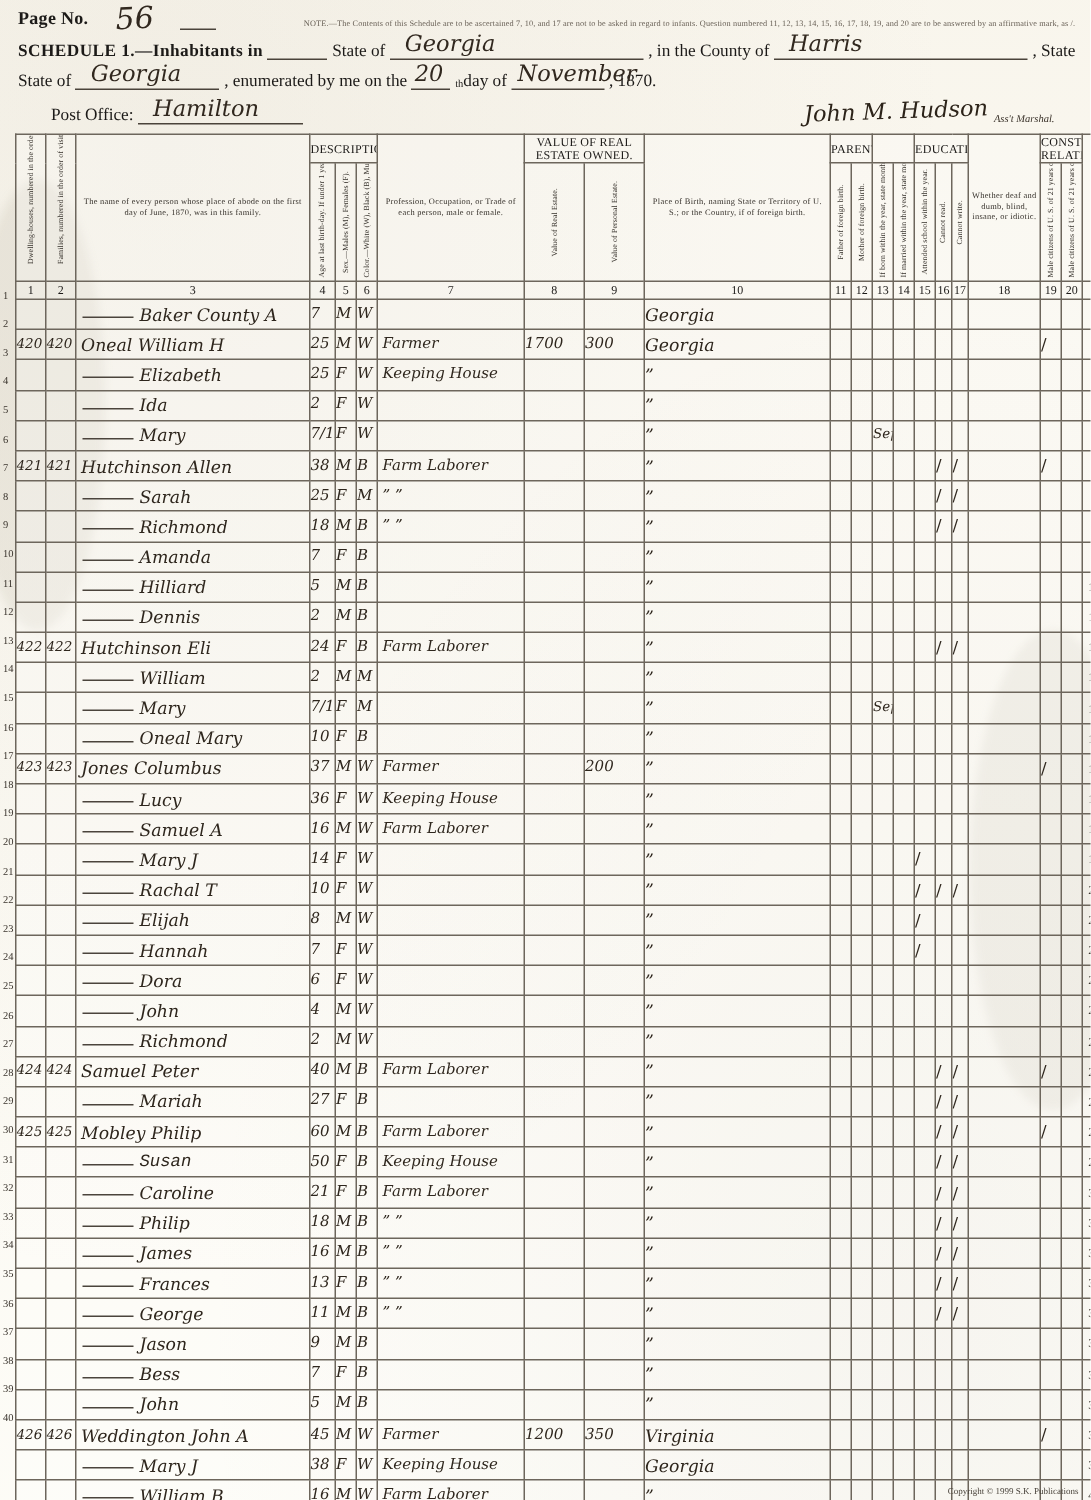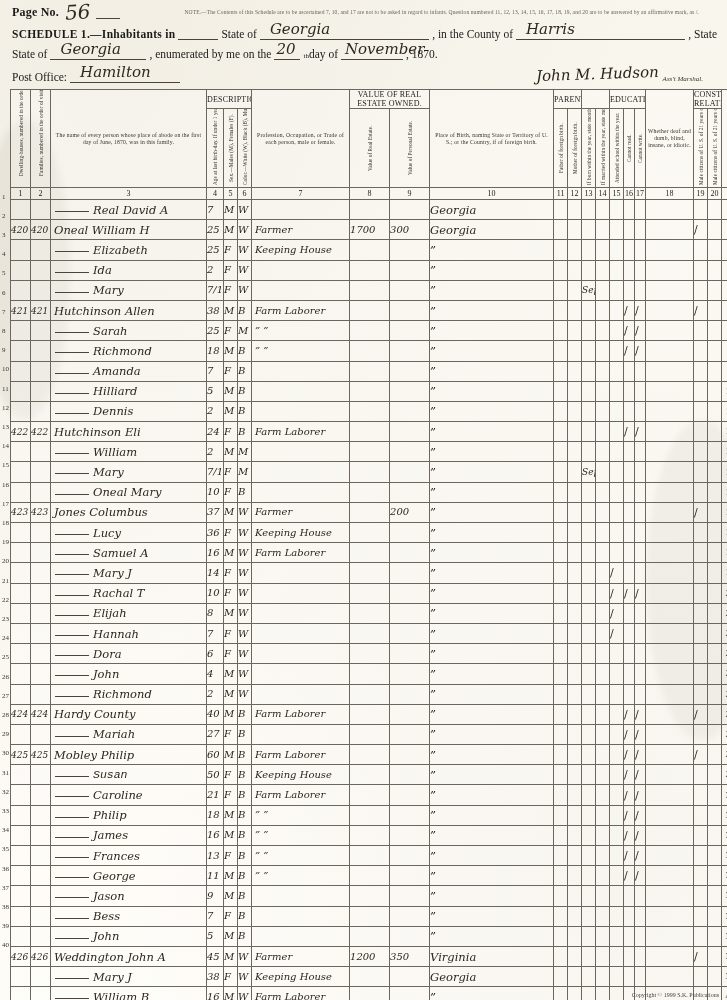--- a/index.html
+++ b/index.html
@@ -41,22 +41,22 @@
   }
 
   
   .top-block {
     position: relative;
     z-index: 2;
     padding: 4px 10px 0 12px;
   }
   .page-line {
     display: flex;
-    align-items: center;
-    gap: 6px;
+    align-items: flex-end;
+    gap: 18px;
     font-size: 12px;
   }
   .page-label {
     font-weight: bold;
     font-size: 12px;
     letter-spacing: .2px;
   }
   .page-num {
     font-size: 20px;
     line-height: 16px;
@@ -114,20 +114,21 @@
   .w95 { width: 96px; }
   .sup {
     font-size: 7px;
     vertical-align: super;
   }
   .post-line {
     margin-top: 5px;
     font-size: 11.5px;
     display: flex;
     align-items: flex-end;
+    margin-left: 22px;
   }
   .sig-wrap {
     flex: 1;
     display: flex;
     justify-content: flex-end;
     align-items: flex-end;
     padding-right: 14px;
   }
   .sig {
     font-family: "DejaVu Serif", serif;
@@ -437,21 +438,21 @@
         <td>18</td>
         <td>19</td>
         <td>20</td>
         <td></td>
       </tr>
     </thead>
     <tbody id="tbody" class="rows">
         <tr>
           <td><span class="cell-hand c xs"></span></td>
           <td><span class="cell-hand c xs"></span></td>
-          <td class="name-cell"><span class="ditto-rule"></span><span class="cell-hand" style="padding-left: 42px;">Real David A</span></td>
+          <td class="name-cell"><span class="ditto-rule"></span><span class="cell-hand" style="padding-left: 42px;">Baker County A</span></td>
           <td><span class="cell-hand c sm">7</span></td>
           <td><span class="cell-hand c sm">M</span></td>
           <td><span class="cell-hand c sm">W</span></td>
           <td><span class="cell-hand sm"></span></td>
           <td><span class="cell-hand c sm"></span></td>
           <td><span class="cell-hand c sm"></span></td>
           <td><span class="cell-hand c">Georgia</span></td>
           <td><span class="tick"></span></td>
           <td><span class="tick"></span></td>
           <td><span class="cell-hand c xs"></span></td>
@@ -1012,21 +1013,21 @@
           <td><span class="tick"></span></td>
           <td><span class="tick"></span></td>
           <td><span class="cell-hand c xs"></span></td>
           <td><span class="tick"></span></td>
           <td><span class="tick"></span></td>
           <td class="rn">25</td>
         </tr>
         <tr>
           <td><span class="cell-hand c xs">424</span></td>
           <td><span class="cell-hand c xs">424</span></td>
-          <td class="name-cell"><span class="cell-hand">Hardy County</span></td>
+          <td class="name-cell"><span class="cell-hand">Samuel Peter</span></td>
           <td><span class="cell-hand c sm">40</span></td>
           <td><span class="cell-hand c sm">M</span></td>
           <td><span class="cell-hand c sm">B</span></td>
           <td><span class="cell-hand sm">Farm Laborer</span></td>
           <td><span class="cell-hand c sm"></span></td>
           <td><span class="cell-hand c sm"></span></td>
           <td><span class="cell-hand c">”</span></td>
           <td><span class="tick"></span></td>
           <td><span class="tick"></span></td>
           <td><span class="cell-hand c xs"></span></td>

